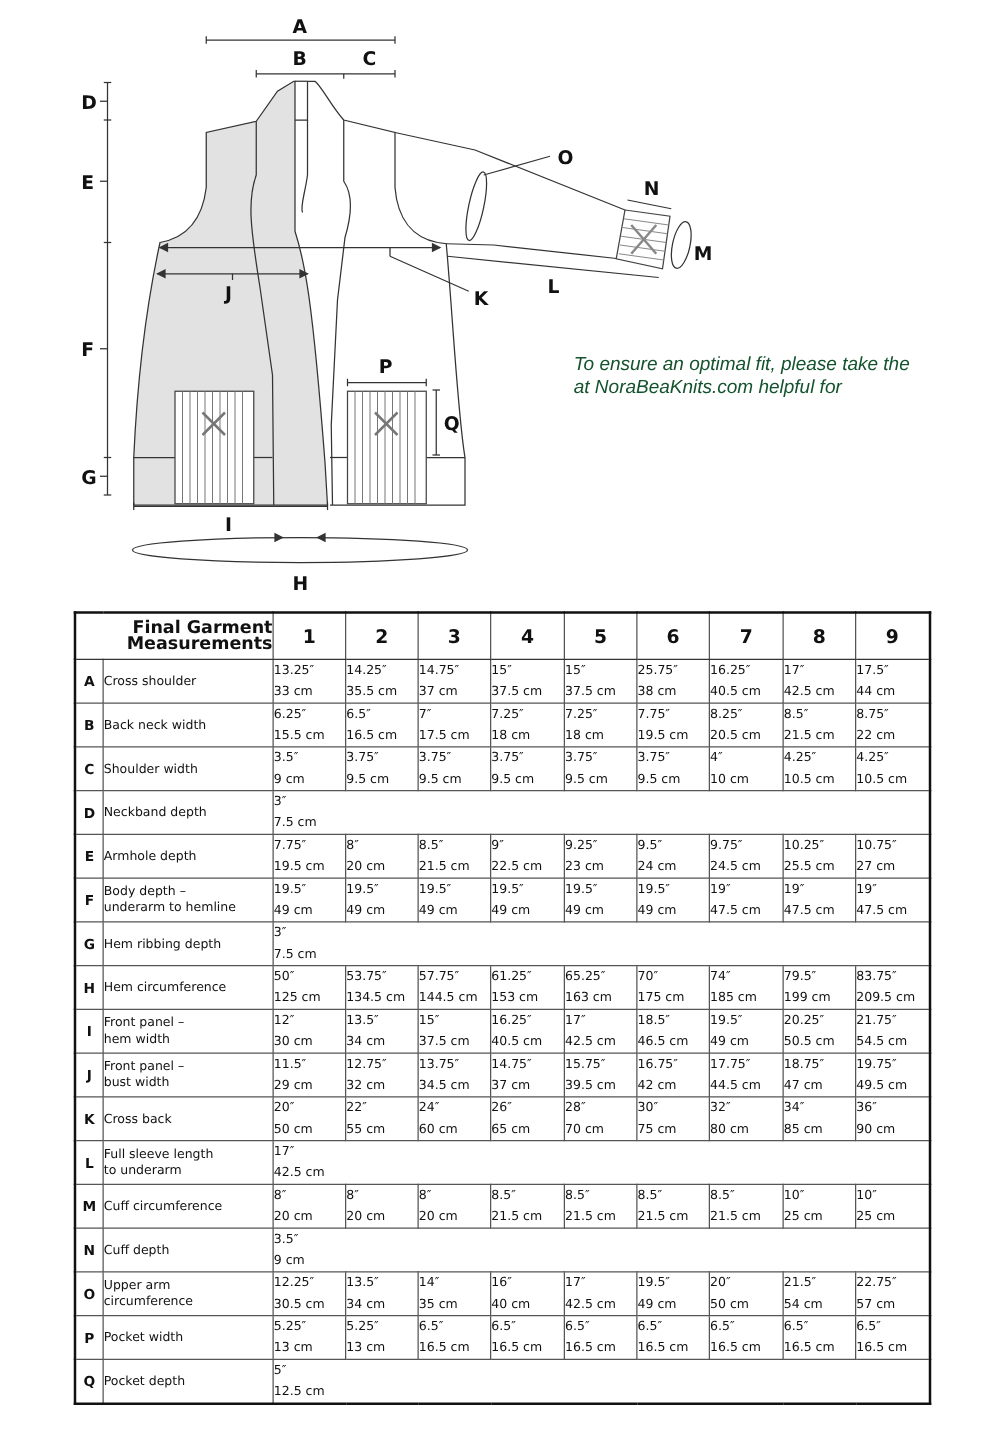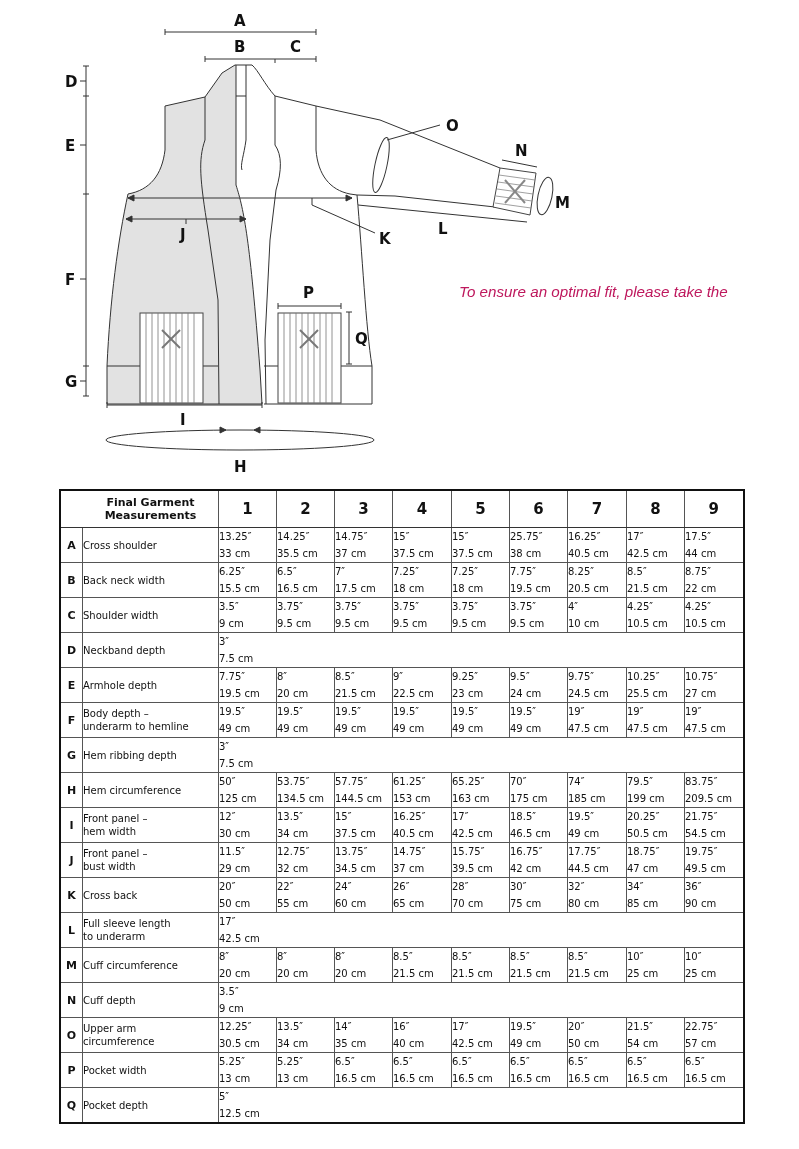--- a/index.html
+++ b/index.html
@@ -3,34 +3,34 @@
 <meta charset="utf-8">
 <style>
   html, body { margin: 0; padding: 0; background: #ffffff; }
   body { width: 799px; height: 1149px; position: relative; overflow: hidden; font-family: "DejaVu Sans", sans-serif; color: #111; }
   .schematic { position: absolute; left: 0; top: 0; width: 799px; height: 480px; }
   .schematic svg { position: absolute; left: 0; top: 0; }
   .lbl { font-family: "DejaVu Sans", sans-serif; font-weight: bold; font-size: 15px; fill: #111; }
   .note {
     position: absolute; left: 459px; top: 283px; width: 300px;
     font-family: "Liberation Sans", sans-serif; font-style: italic;
-    font-size: 15.2px; line-height: 18.4px; color: #be185d;
+    font-size: 15.2px; line-height: 18.4px; color: #14532d;
   }
   .note .link { text-decoration: underline; }
   table.meas {
     position: absolute; left: 59px; top: 489px;
     border-collapse: collapse; border: 2.5px solid #111;
     table-layout: fixed;
   }
   table.meas td, table.meas th {
     border: 1px solid #555; padding: 0; vertical-align: middle;
   }
   table.meas th.title-cell {
-    text-align: center; font-family: "DejaVu Sans", sans-serif; font-weight: bold;
-    font-size: 11px; line-height: 13px; padding-left: 22px; height: 36px;
+    text-align: right; font-family: "DejaVu Sans", sans-serif; font-weight: bold;
+    font-size: 14px; line-height: 13px; padding-left: 22px; height: 36px;
     border-bottom: 1.5px solid #333;
   }
   table.meas th.size {
     font-family: "DejaVu Sans", sans-serif; font-weight: bold; font-size: 15px; text-align: center;
     border-bottom: 1.5px solid #333;
   }
   td.letter { text-align: center; font-weight: bold; font-size: 11px; width: 21px; }
   td.name { font-weight: normal; font-size: 10px; line-height: 13px; padding-left: 7px; }
   td.val { font-size: 10px; line-height: 17px; padding-left: 7px; white-space: nowrap; height: 33.6px; }
   td.val span { display: block; }
@@ -180,20 +180,21 @@
     <text class="lbl" x="555" y="208">M</text>
     <text class="lbl" x="515" y="156">N</text>
     <text class="lbl" x="446" y="131">O</text>
     <text class="lbl" x="303" y="298">P</text>
     <text class="lbl" x="355" y="344">Q</text>
   </svg>
 </div>
 
 <div class="note">
   <div>To ensure an optimal fit, please take the</div>
+  <div>at NoraBeaKnits.com helpful for</div>
 </div>
 
 <table class="meas" id="meas-table">
   <colgroup>
     <col style="width:21px">
       <col style="width:136px">
     <col style="width:58px">
       <col style="width:58px">
       <col style="width:58px">
       <col style="width:59px">

